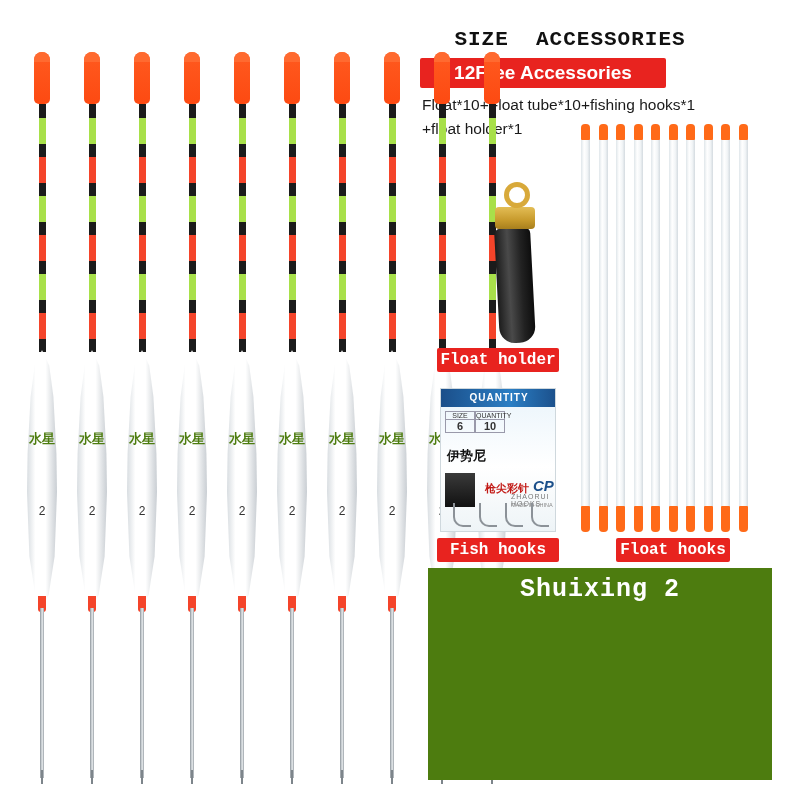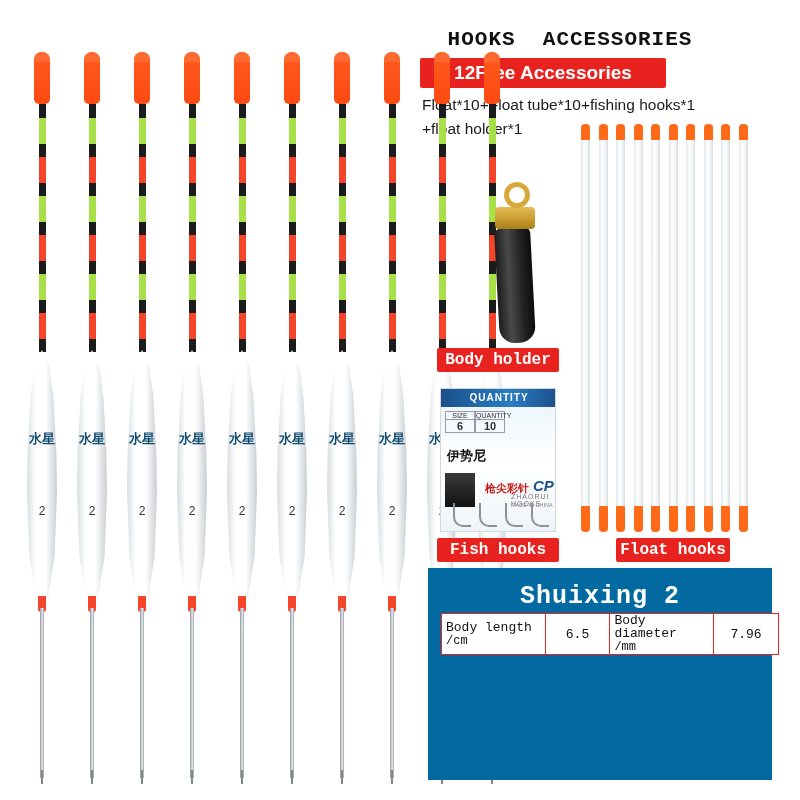--- a/index.html
+++ b/index.html
@@ -136,21 +136,21 @@
   }
   .f-label-cn {
     position: absolute;
     left: 0;
     top: 432px;
     width: 52px;
     text-align: center;
     font-family: "DejaVu Sans", sans-serif;
     font-size: 13px;
     line-height: 14px;
-    color: #0c4a6e;
+    color: #4d7c0f;
     font-weight: bold;
   }
   .f-label-num {
     position: absolute;
     left: 0;
     top: 504px;
     width: 52px;
     text-align: center;
     font-size: 12px;
     color: #333;
@@ -335,22 +335,22 @@
     border-radius: 1px 1px 4px 4px;
   }
 
   
   .spec-box {
     position: absolute;
     left: 428px;
     top: 568px;
     width: 344px;
     height: 212px;
-    background: #0369a1;
-    padding: 13px;
+    background: #4d7c0f;
+    padding: 6px;
     box-sizing: border-box;
   }
   .spec-title {
     height: 32px;
     line-height: 32px;
     text-align: center;
     color: #fff;
     font-family: "Liberation Mono", monospace;
     font-weight: bold;
     font-size: 25px;
@@ -370,21 +370,21 @@
     padding: 0 4px;
     box-sizing: border-box;
   }
   td.lbl { width: 104px; line-height: 13px; }
   td.val { width: 65px; text-align: center; font-size: 15px; }
   .sub { font-size: 12px; }
 </style>
 </head>
 <body>
 
-<div class="header-title">HOOKS  ACCESSORIES</div>
+<div class="header-title">SIZE  ACCESSORIES</div>
 <div class="red-banner">
   <div class="red-banner-text">12Free Accessories</div>
 </div>
 <div class="accessory-line acc-l1">Float*10+Float tube*10+fishing hooks*1</div>
 <div class="accessory-line acc-l2">+float holder*1</div>
 
 <div id="floats-container">
     <div class="float-wrap" style="left: 16px;">
       <div class="f-tip"></div>
       <div class="f-tipcap"></div>
@@ -635,21 +635,21 @@
       <div class="f-stem"></div>
       <div class="f-stem-end"></div>
     </div>
   </div>
 
 <div>
   <div class="holder-stem"></div>
   <div class="holder-body"></div>
   <div class="holder-ring"></div>
 </div>
-<div class="label-red" id="holder-label">Body holder</div>
+<div class="label-red" id="holder-label">Float holder</div>
 
 <div class="hookpack">
   <div class="hookpack-top">QUANTITY</div>
   <div class="hookpack-row">
     <span class="hp-cell">SIZE</span><span class="hp-cell">QUANTITY</span><br>
     <span class="hp-num">6</span><span class="hp-num">10</span>
   </div>
   <div class="hp-cn">伊势尼</div>
   <div class="hp-swatch"></div>
   <div class="hp-cn2">枪尖彩针</div>
@@ -714,21 +714,15 @@
       <div class="tube-cap-top" style="left:738.5px"></div>
       <div class="tube-cap-bot" style="left:738.5px"></div>
     </div>
   </div>
 <div class="label-red" id="tube-label">Float hooks</div>
 
 <div class="spec-box">
   <div class="spec-title">Shuixing 2</div>
   <table class="spec">
     <tbody id="spec-body">
-        <tr>
-          <td class="lbl">Body length<br><span class="sub">/cm</span></td>
-          <td class="val">6.5</td>
-          <td class="lbl">Body diameter<br><span class="sub">/mm</span></td>
-          <td class="val">7.96</td>
-        </tr>
       </tbody>
   </table>
 </div>
 
 </body></html>

